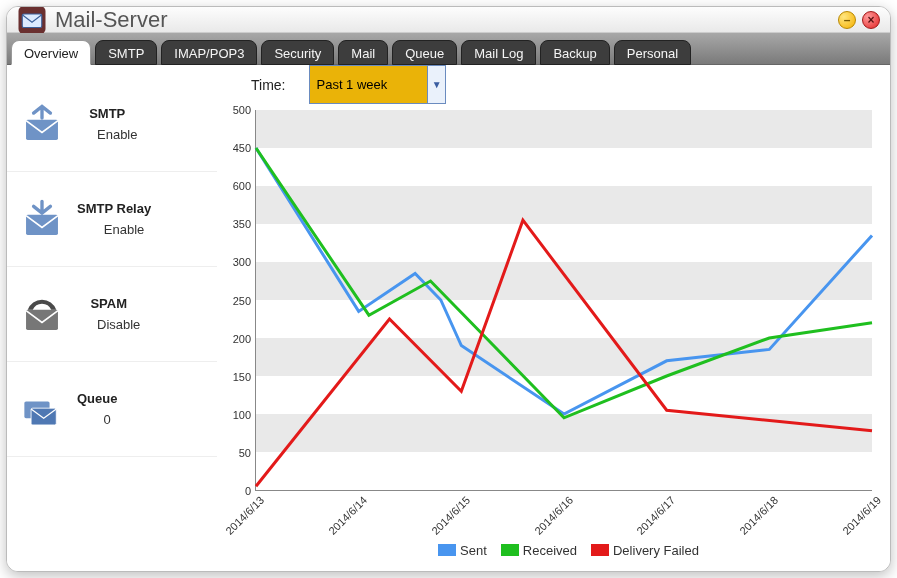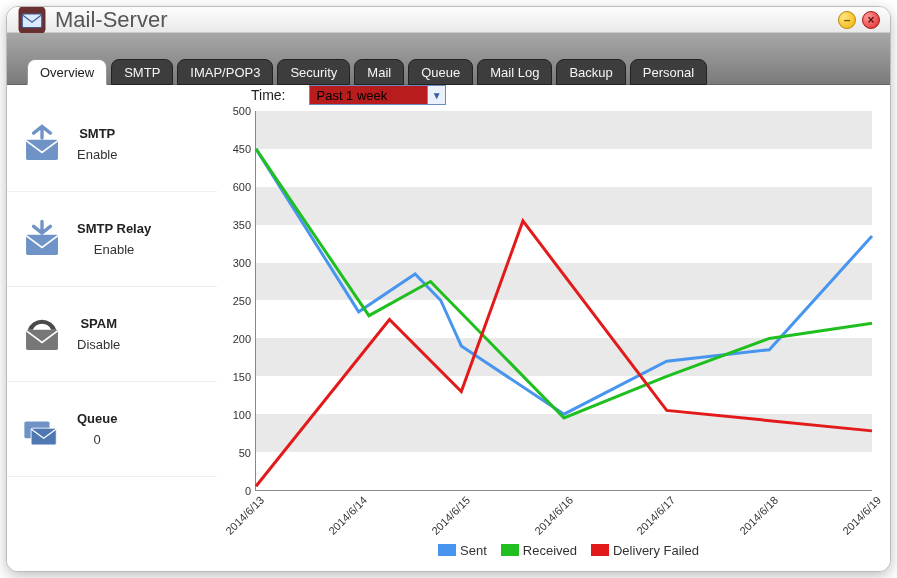--- a/index.html
+++ b/index.html
@@ -52,25 +52,24 @@
     justify-content: center;
     font-size: 12px;
     font-weight: bold;
     color: #7a5a00;
     cursor: pointer;
   }
   .win-min { background: radial-gradient(circle at 30% 30%, #ffe680, #f5b000); border:1px solid #b88700;}
   .win-close { background: radial-gradient(circle at 30% 30%, #ff9a9a, #e22424); border:1px solid #a01717; color:#5a1010;}
   .tabs-bar {
     display: flex;
-    align-items: flex-end;
-    padding: 6px 10px 0 20px;
+    padding: 6px 10px 0 4px;
     background: linear-gradient(to bottom, #a8a8a8, #7a7a7a);
     border-bottom: 1px solid #666;
-    height: 52px;
+    height: 32px;
   }
   .tab {
     padding: 5px 12px 4px 12px;
     margin-right: 4px;
     font-size: 13px;
     color: #f5f5f5;
     background: #3d3d3d;
     border: 1px solid #222;
     border-top-left-radius: 8px;
     border-top-right-radius: 8px;
@@ -107,43 +106,43 @@
     margin-right: 14px;
     flex-shrink: 0;
   }
   .side-text {
     display: flex;
     flex-direction: column;
     align-items: center;
     font-size: 13px;
   }
   .side-text .label { font-weight: bold; color: #222; }
-  .side-text .value { color: #333; margin-top: 6px; }
+  .side-text .value { color: #333; margin-top: 6px; margin-left: 20px; }
   .main {
     flex: 1;
     padding: 0 14px 10px 4px;
     display: flex;
     flex-direction: column;
   }
   .time-row {
     display: flex;
     align-items: center;
     justify-content: flex-start;
     margin-left: 30px;
     margin-bottom: 6px;
     font-size: 14px;
   }
   .time-row label { margin-right: 24px; color: #222; }
   .time-select {
     display: flex;
     align-items: center;
     border: 1px solid #6a8bbf;
     font-size: 13px;
-    height: 20px;
-    background: #b91c1c;
+    height: 39px;
+    background: #eab308;
     cursor: pointer;
   }
   .time-select .sel-text { padding: 0 40px 0 6px; }
   .time-select .sel-btn {
     border-left: 1px solid #6a8bbf;
     width: 18px;
     height: 100%;
     display: flex;
     align-items: center;
     justify-content: center;

